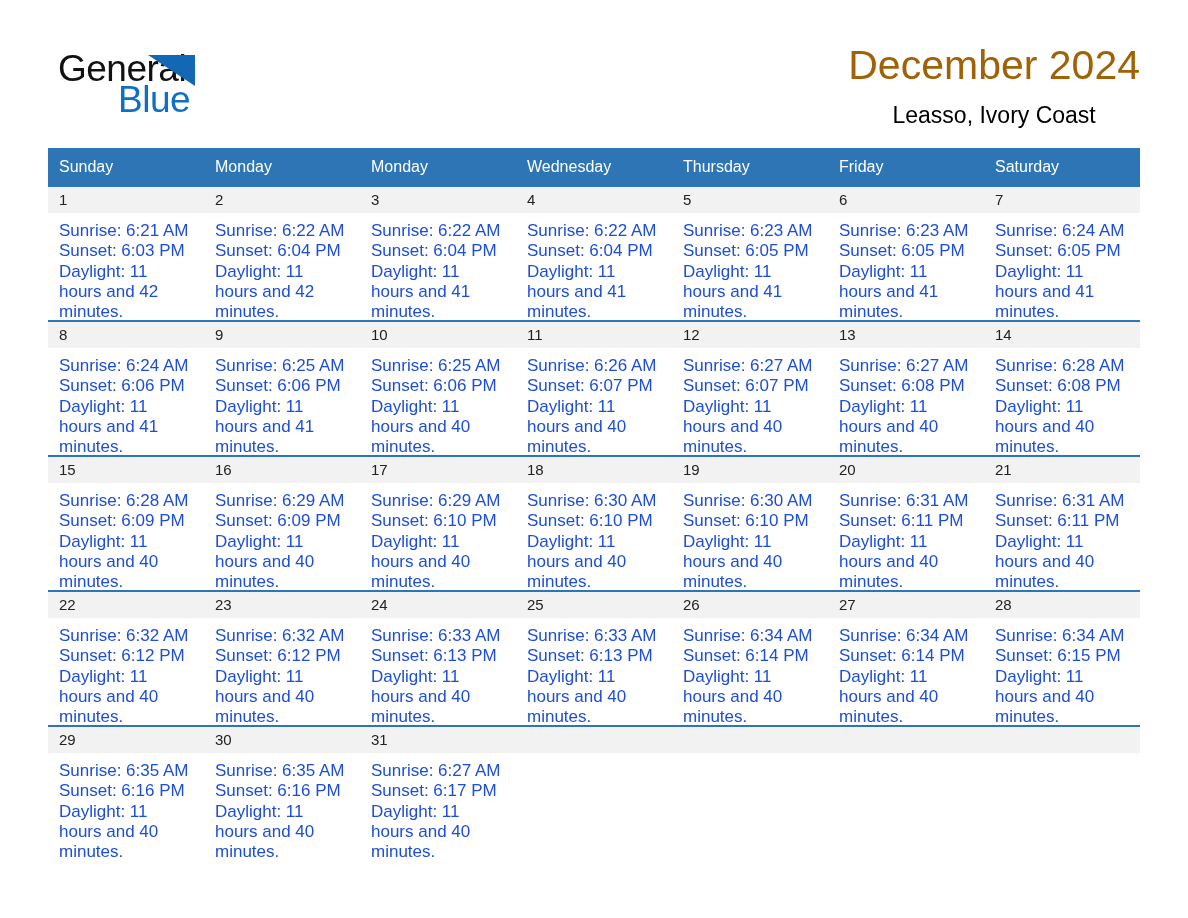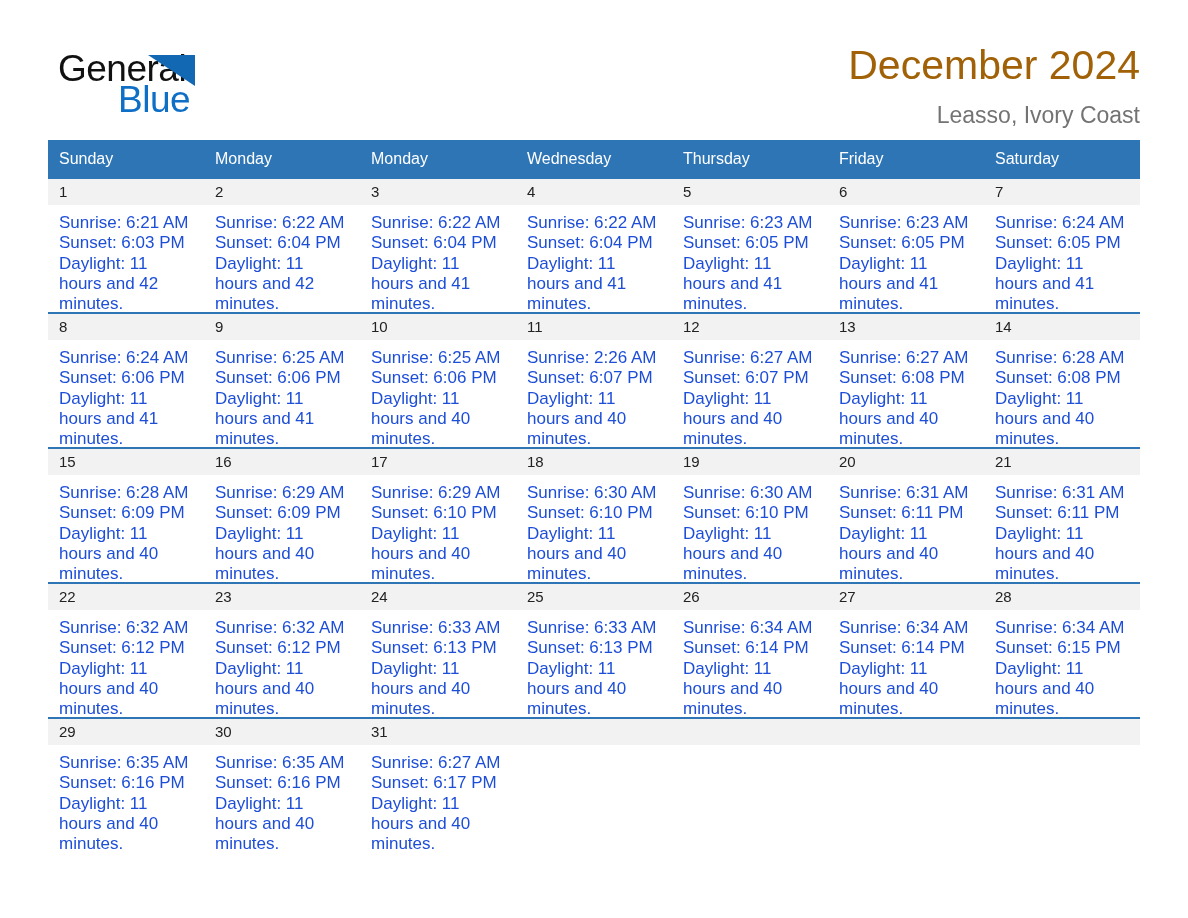--- a/index.html
+++ b/index.html
@@ -68,28 +68,29 @@
     padding-top: 0px;
   }
   .cal-title {
     font-size: 41px;
     color: #a16207;
     line-height: 1.05;
     white-space: nowrap;
   }
   .cal-subtitle {
     font-size: 23px;
-    color: #737373;
+    color: #000000;
     margin-top: 15px;
     white-space: nowrap;
+    text-align: center;
   }
 
   
   .calendar {
-    margin-top: 12px;
+    margin-top: 20px;
     width: 1092px;
   }
   .weekdays {
     display: grid;
     grid-template-columns: repeat(7, 1fr);
     background: #2E75B6;
   }
   .weekday {
     color: #ffffff;
     font-size: 16px;
@@ -244,21 +245,21 @@
             <div class="date-strip">10</div>
             <div class="cell-body">
               <div>Sunrise: 6:25 AM</div>
               <div>Sunset: 6:06 PM</div>
               <div class="daylight">Daylight: 11 hours and 40 minutes.</div>
             </div>
           </div>
           <div class="day-cell">
             <div class="date-strip">11</div>
             <div class="cell-body">
-              <div>Sunrise: 2:26 AM</div>
+              <div>Sunrise: 6:26 AM</div>
               <div>Sunset: 6:07 PM</div>
               <div class="daylight">Daylight: 11 hours and 40 minutes.</div>
             </div>
           </div>
           <div class="day-cell">
             <div class="date-strip">12</div>
             <div class="cell-body">
               <div>Sunrise: 6:27 AM</div>
               <div>Sunset: 6:07 PM</div>
               <div class="daylight">Daylight: 11 hours and 40 minutes.</div>

